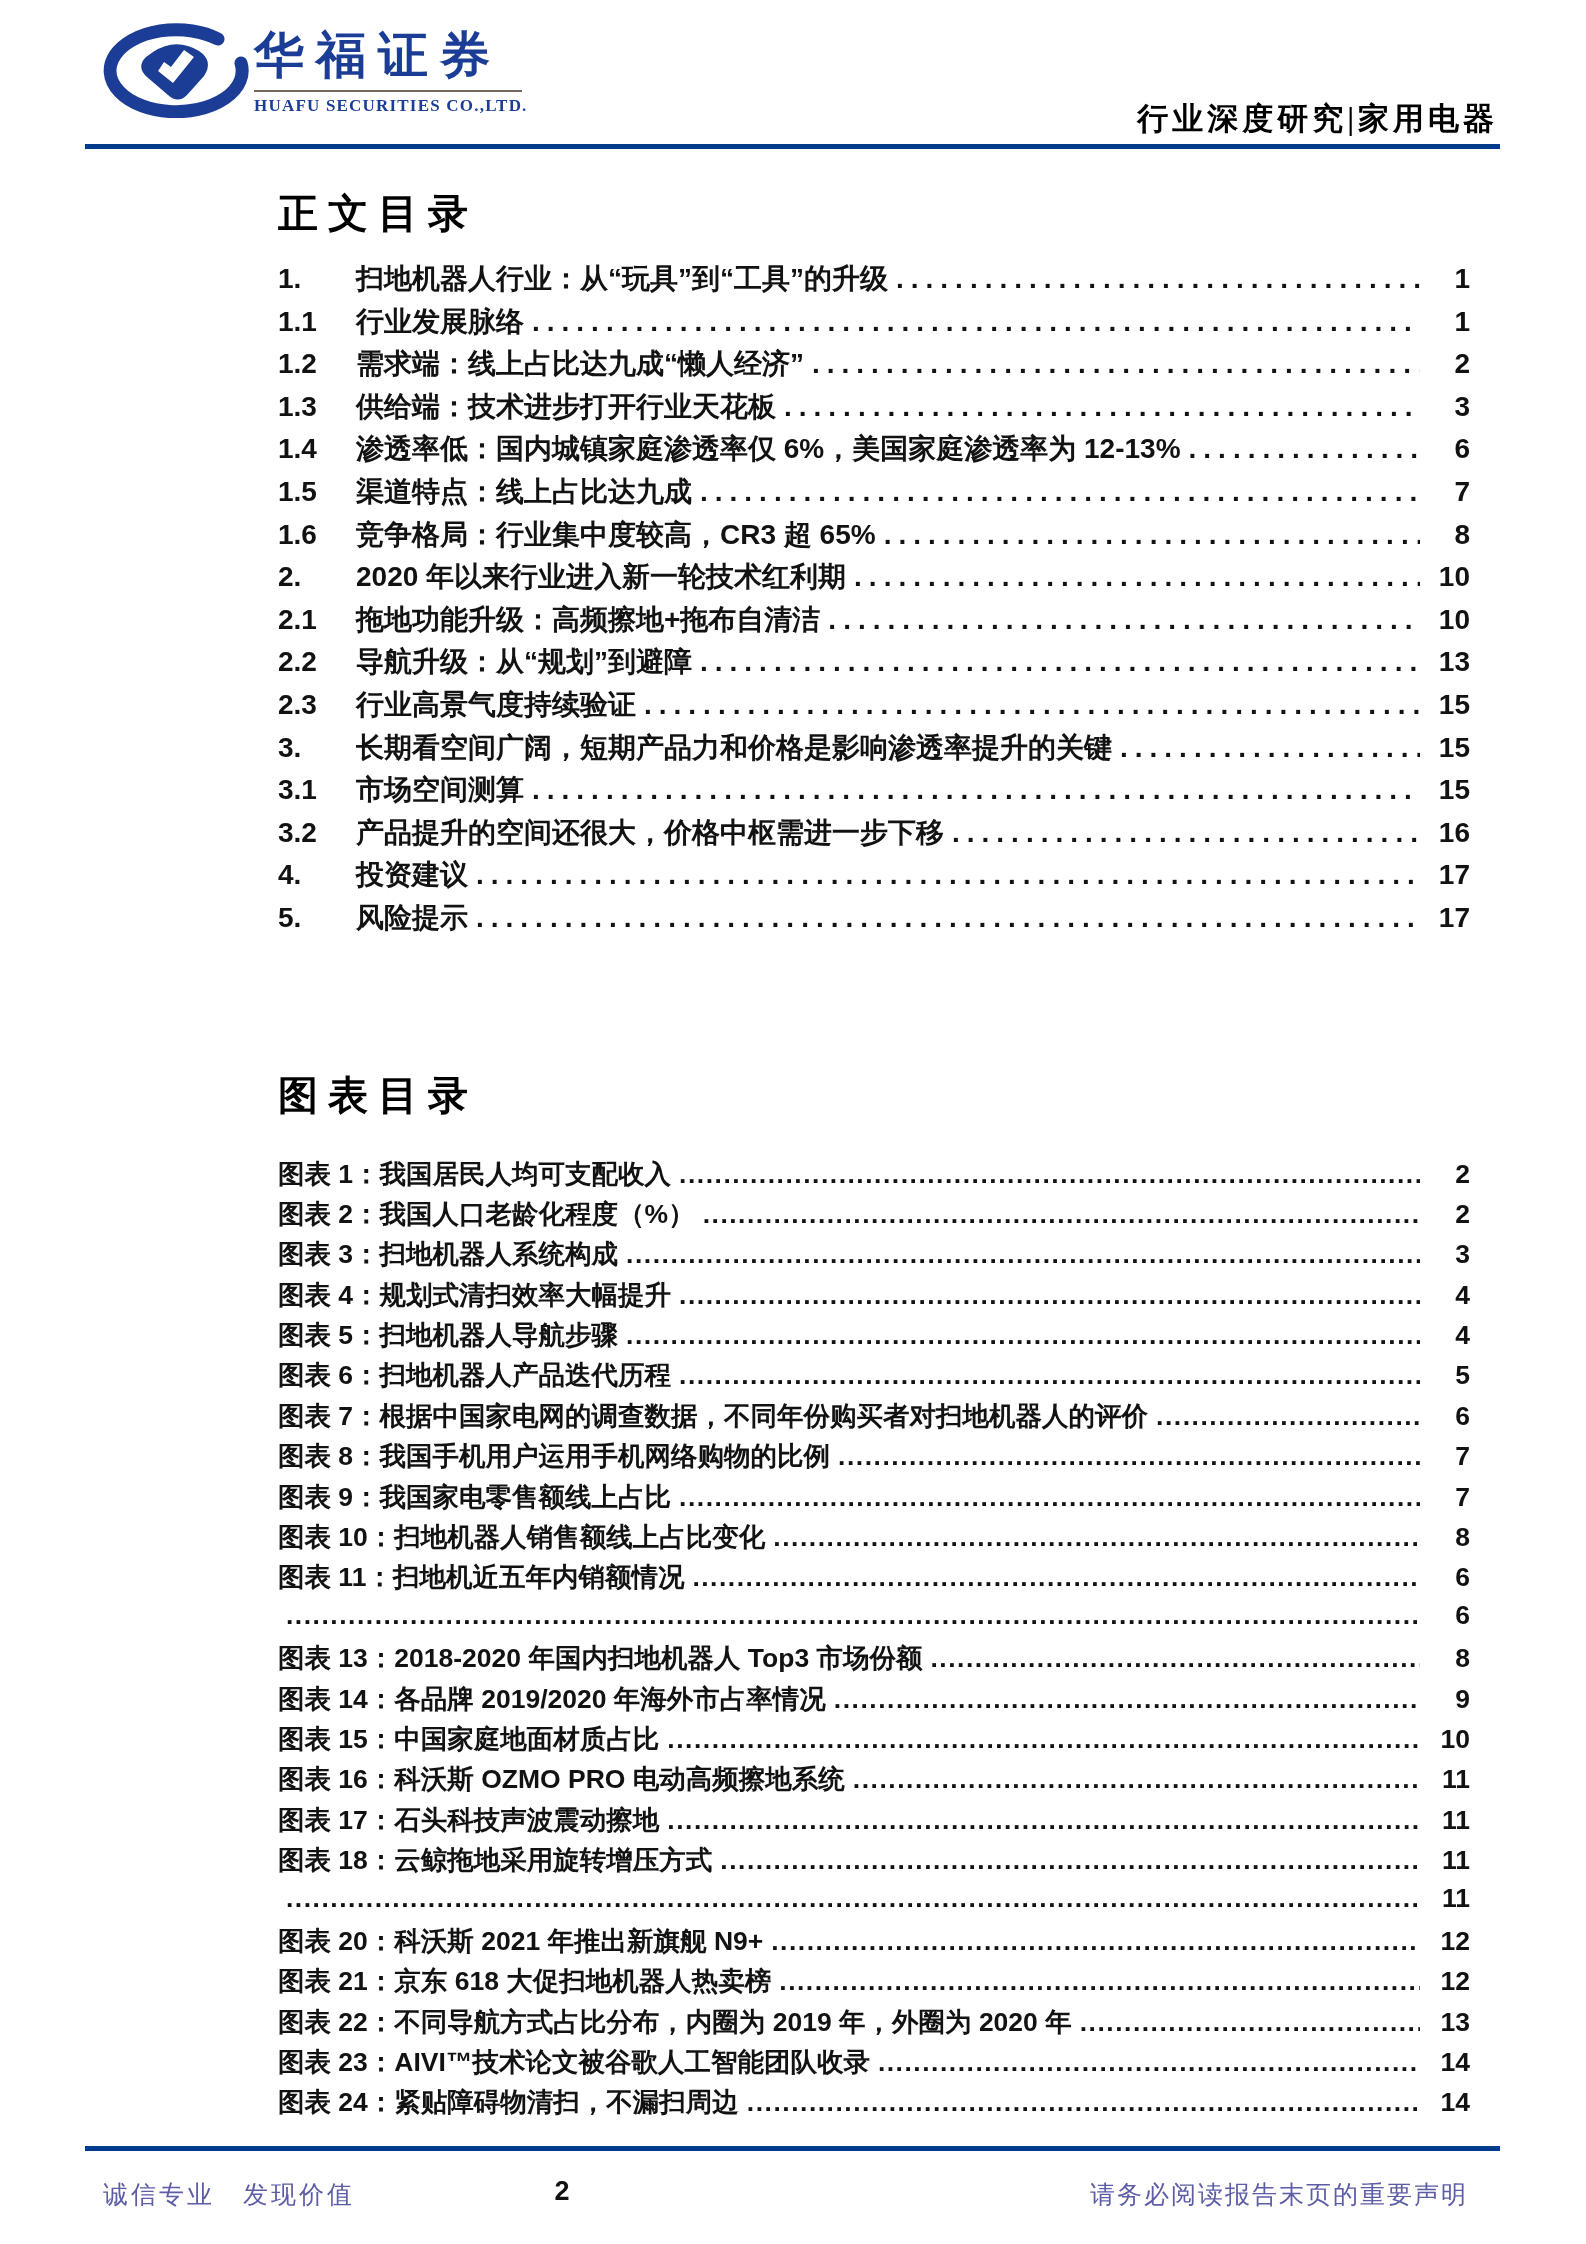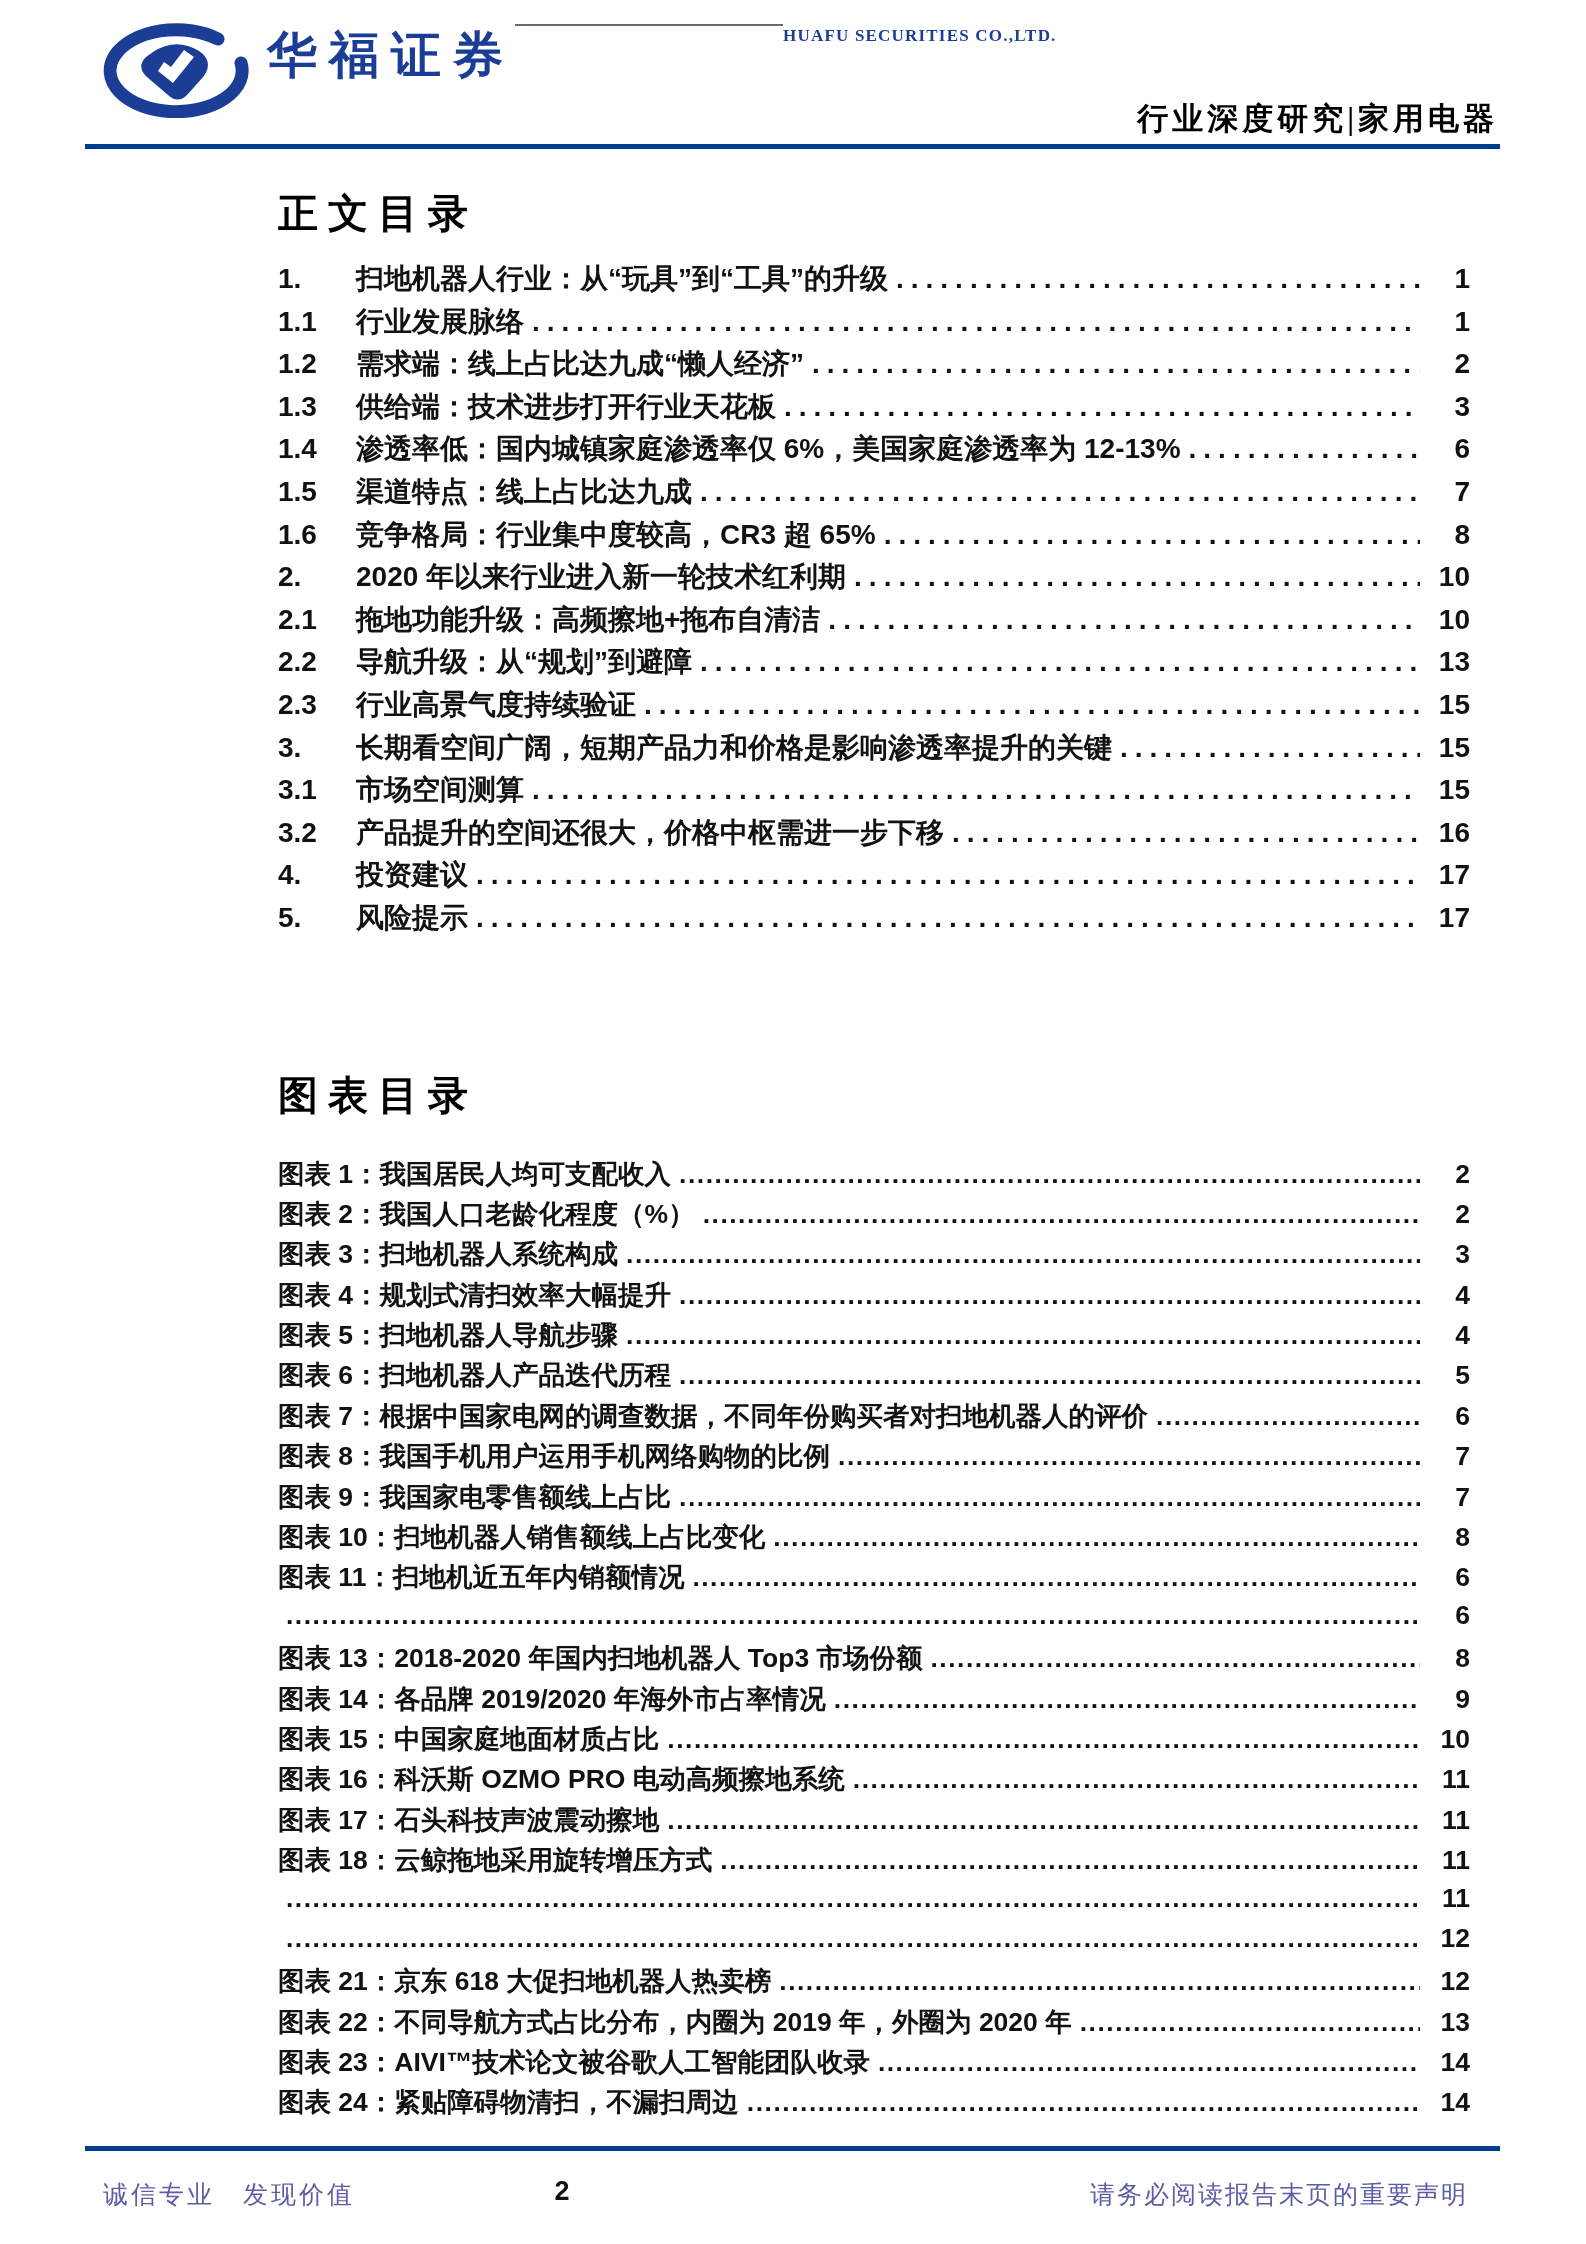--- a/index.html
+++ b/index.html
@@ -9,21 +9,21 @@
     width:1586px; height:2244px;
     background:#ffffff;
     overflow:hidden;
     font-family:"Liberation Serif", serif;
     color:#111111;
   }
 
   
   .logo-wrap { position:absolute; left:100px; top:22px; display:flex; align-items:flex-start; }
   .logo-icon { width:152px; height:96px; }
-  .logo-text { margin-left:15px; display:flex; flex-direction:row; }
+  .logo-text { margin-left:2px; display:flex; flex-direction:column; }
   .logo-cn {
     font-size:50px; font-weight:700; color:#1c3d96;
     letter-spacing:12px; line-height:66px; white-space:nowrap;
   }
   .logo-underline { height:2px; background:#75685c; width:268px; margin-top:2px; }
   .logo-en {
     font-size:17px; font-weight:700; color:#1c3d96;
     letter-spacing:1.2px; margin-top:4px; white-space:nowrap;
   }
   .header-right {
@@ -331,20 +331,21 @@
     <span class="fig-dots"></span>
     <span class="fig-page">11</span>
   </div>
 
   <div class="fig-row">
     <span class="fig-dots"></span>
     <span class="fig-page">11</span>
   </div>
 
   <div class="fig-row">
+    <span class="fig-label">图表 20：科沃斯 2021 年推出新旗舰 N9+</span>
     <span class="fig-dots"></span>
     <span class="fig-page">12</span>
   </div>
 
   <div class="fig-row">
     <span class="fig-label">图表 21：京东 618 大促扫地机器人热卖榜</span>
     <span class="fig-dots"></span>
     <span class="fig-page">12</span>
   </div>
 

